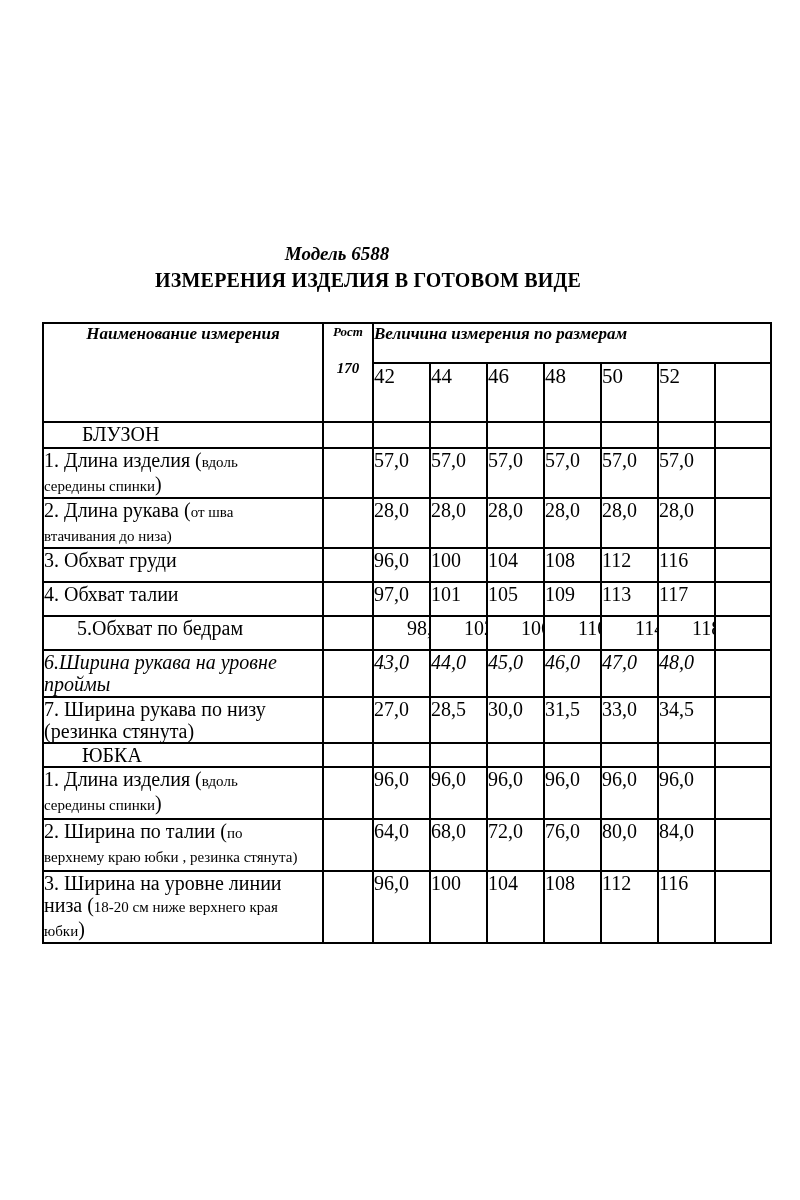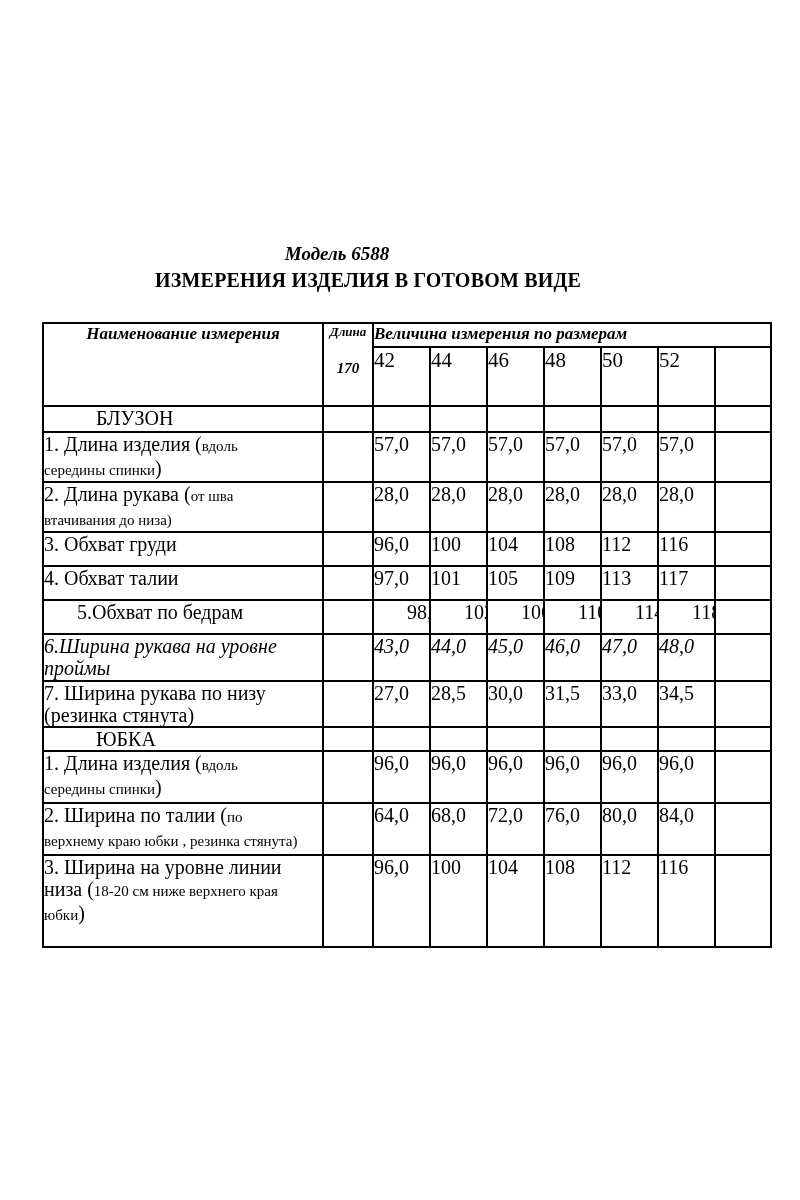--- a/index.html
+++ b/index.html
@@ -34,49 +34,49 @@
     text-align:center; padding-top:16px;
   }
   td.h-rost {
     font-style:italic; font-weight:bold; font-size:13px;
     text-align:center; padding-top:7px;
   }
   td.h-rost .rost-value { font-size:15px; margin-top:20px; }
   td.h-vel {
     font-style:italic; font-weight:bold; font-size:17px;
     vertical-align:bottom; text-align:left;
-    padding:0 0 6px 18px; height:24px;
+    padding:0 0 6px 18px; height:40px;
   }
   td.h-size {
     font-size:21px; height:59px;
     padding:4px 0 0 8px;
   }
   
   td.c-name {
     font-size:20px; line-height:22px;
     padding:2px 4px 2px 5px;
   }
   td.c-name .small { font-size:15px; }
-  td.c-name.section { padding-left:52px; }
+  td.c-name.section { padding-left:38px; }
   td.c-val {
     font-size:20px; line-height:22px;
     padding:3px 0 0 10px;
   }
   tbody tr:nth-child(1)  td { height:26px; }
   tbody tr:nth-child(2)  td { height:50px; }
   tbody tr:nth-child(3)  td { height:50px; }
   tbody tr:nth-child(4)  td { height:34px; }
   tbody tr:nth-child(5)  td { height:34px; }
   tbody tr:nth-child(6)  td { height:34px;padding-left:33px; }
   tbody tr:nth-child(7)  td { height:47px;font-style:italic; }
   tbody tr:nth-child(8)  td { height:46px; }
   tbody tr:nth-child(9)  td { height:24px; }
   tbody tr:nth-child(10) td { height:52px; }
   tbody tr:nth-child(11) td { height:52px; }
-  tbody tr:nth-child(12) td { height:92px; }
+  tbody tr:nth-child(12) td { height:72px; }
 </style>
 </head>
 <body>
 
 <div class="page">
 
   <div class="title-block">
     <div class="title-model">Модель 6588</div>
     <div class="title-heading">ИЗМЕРЕНИЯ ИЗДЕЛИЯ В ГОТОВОМ ВИДЕ</div>
   </div>
@@ -90,21 +90,21 @@
         <col style="width:57px">
       <col style="width:57px">
         <col style="width:57px">
         <col style="width:57px">
       <col style="width:56px">
     </colgroup>
     <thead>
       <tr>
         <td rowspan="2" class="h-name">Наименование измерения</td>
         <td rowspan="2" class="h-rost">
-          <div>Длина</div>
+          <div>Рост</div>
           <div class="rost-value">170</div>
         </td>
         <td colspan="7" class="h-vel">Величина измерения по размерам</td>
       </tr>
       <tr>
         <td class="h-size">42</td>
         <td class="h-size">44</td>
         <td class="h-size">46</td>
         <td class="h-size">48</td>
         <td class="h-size">50</td>

